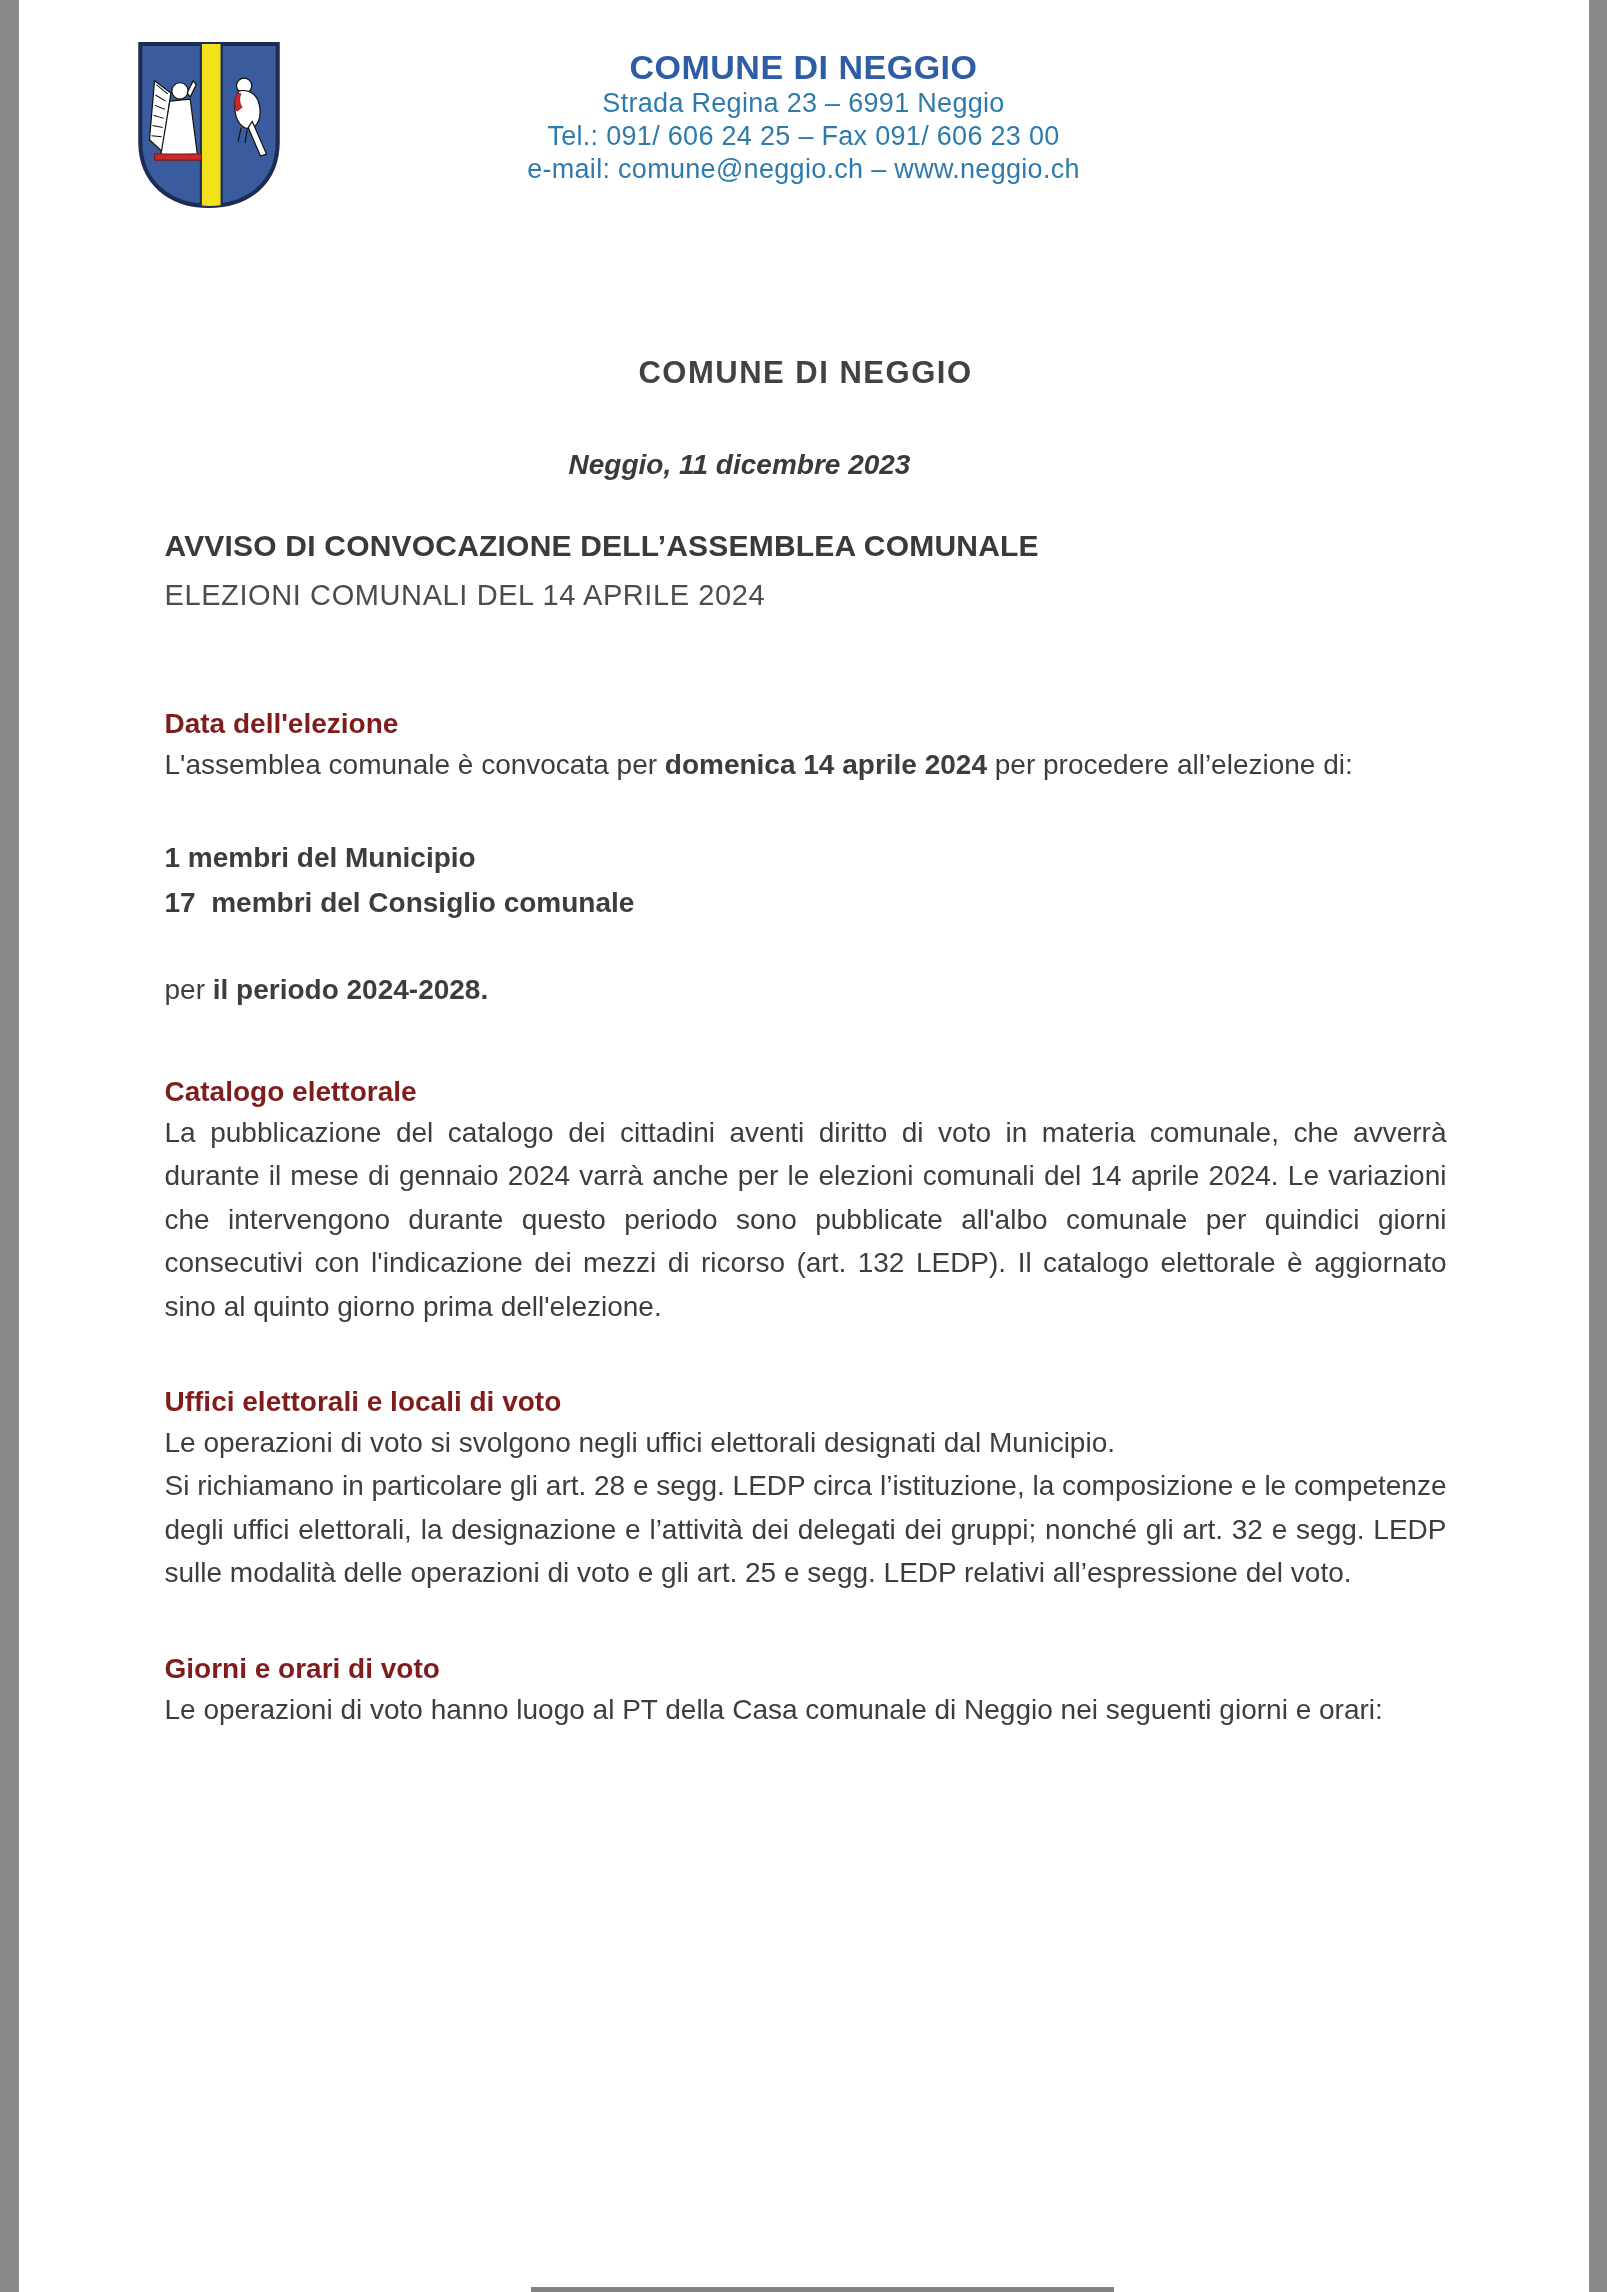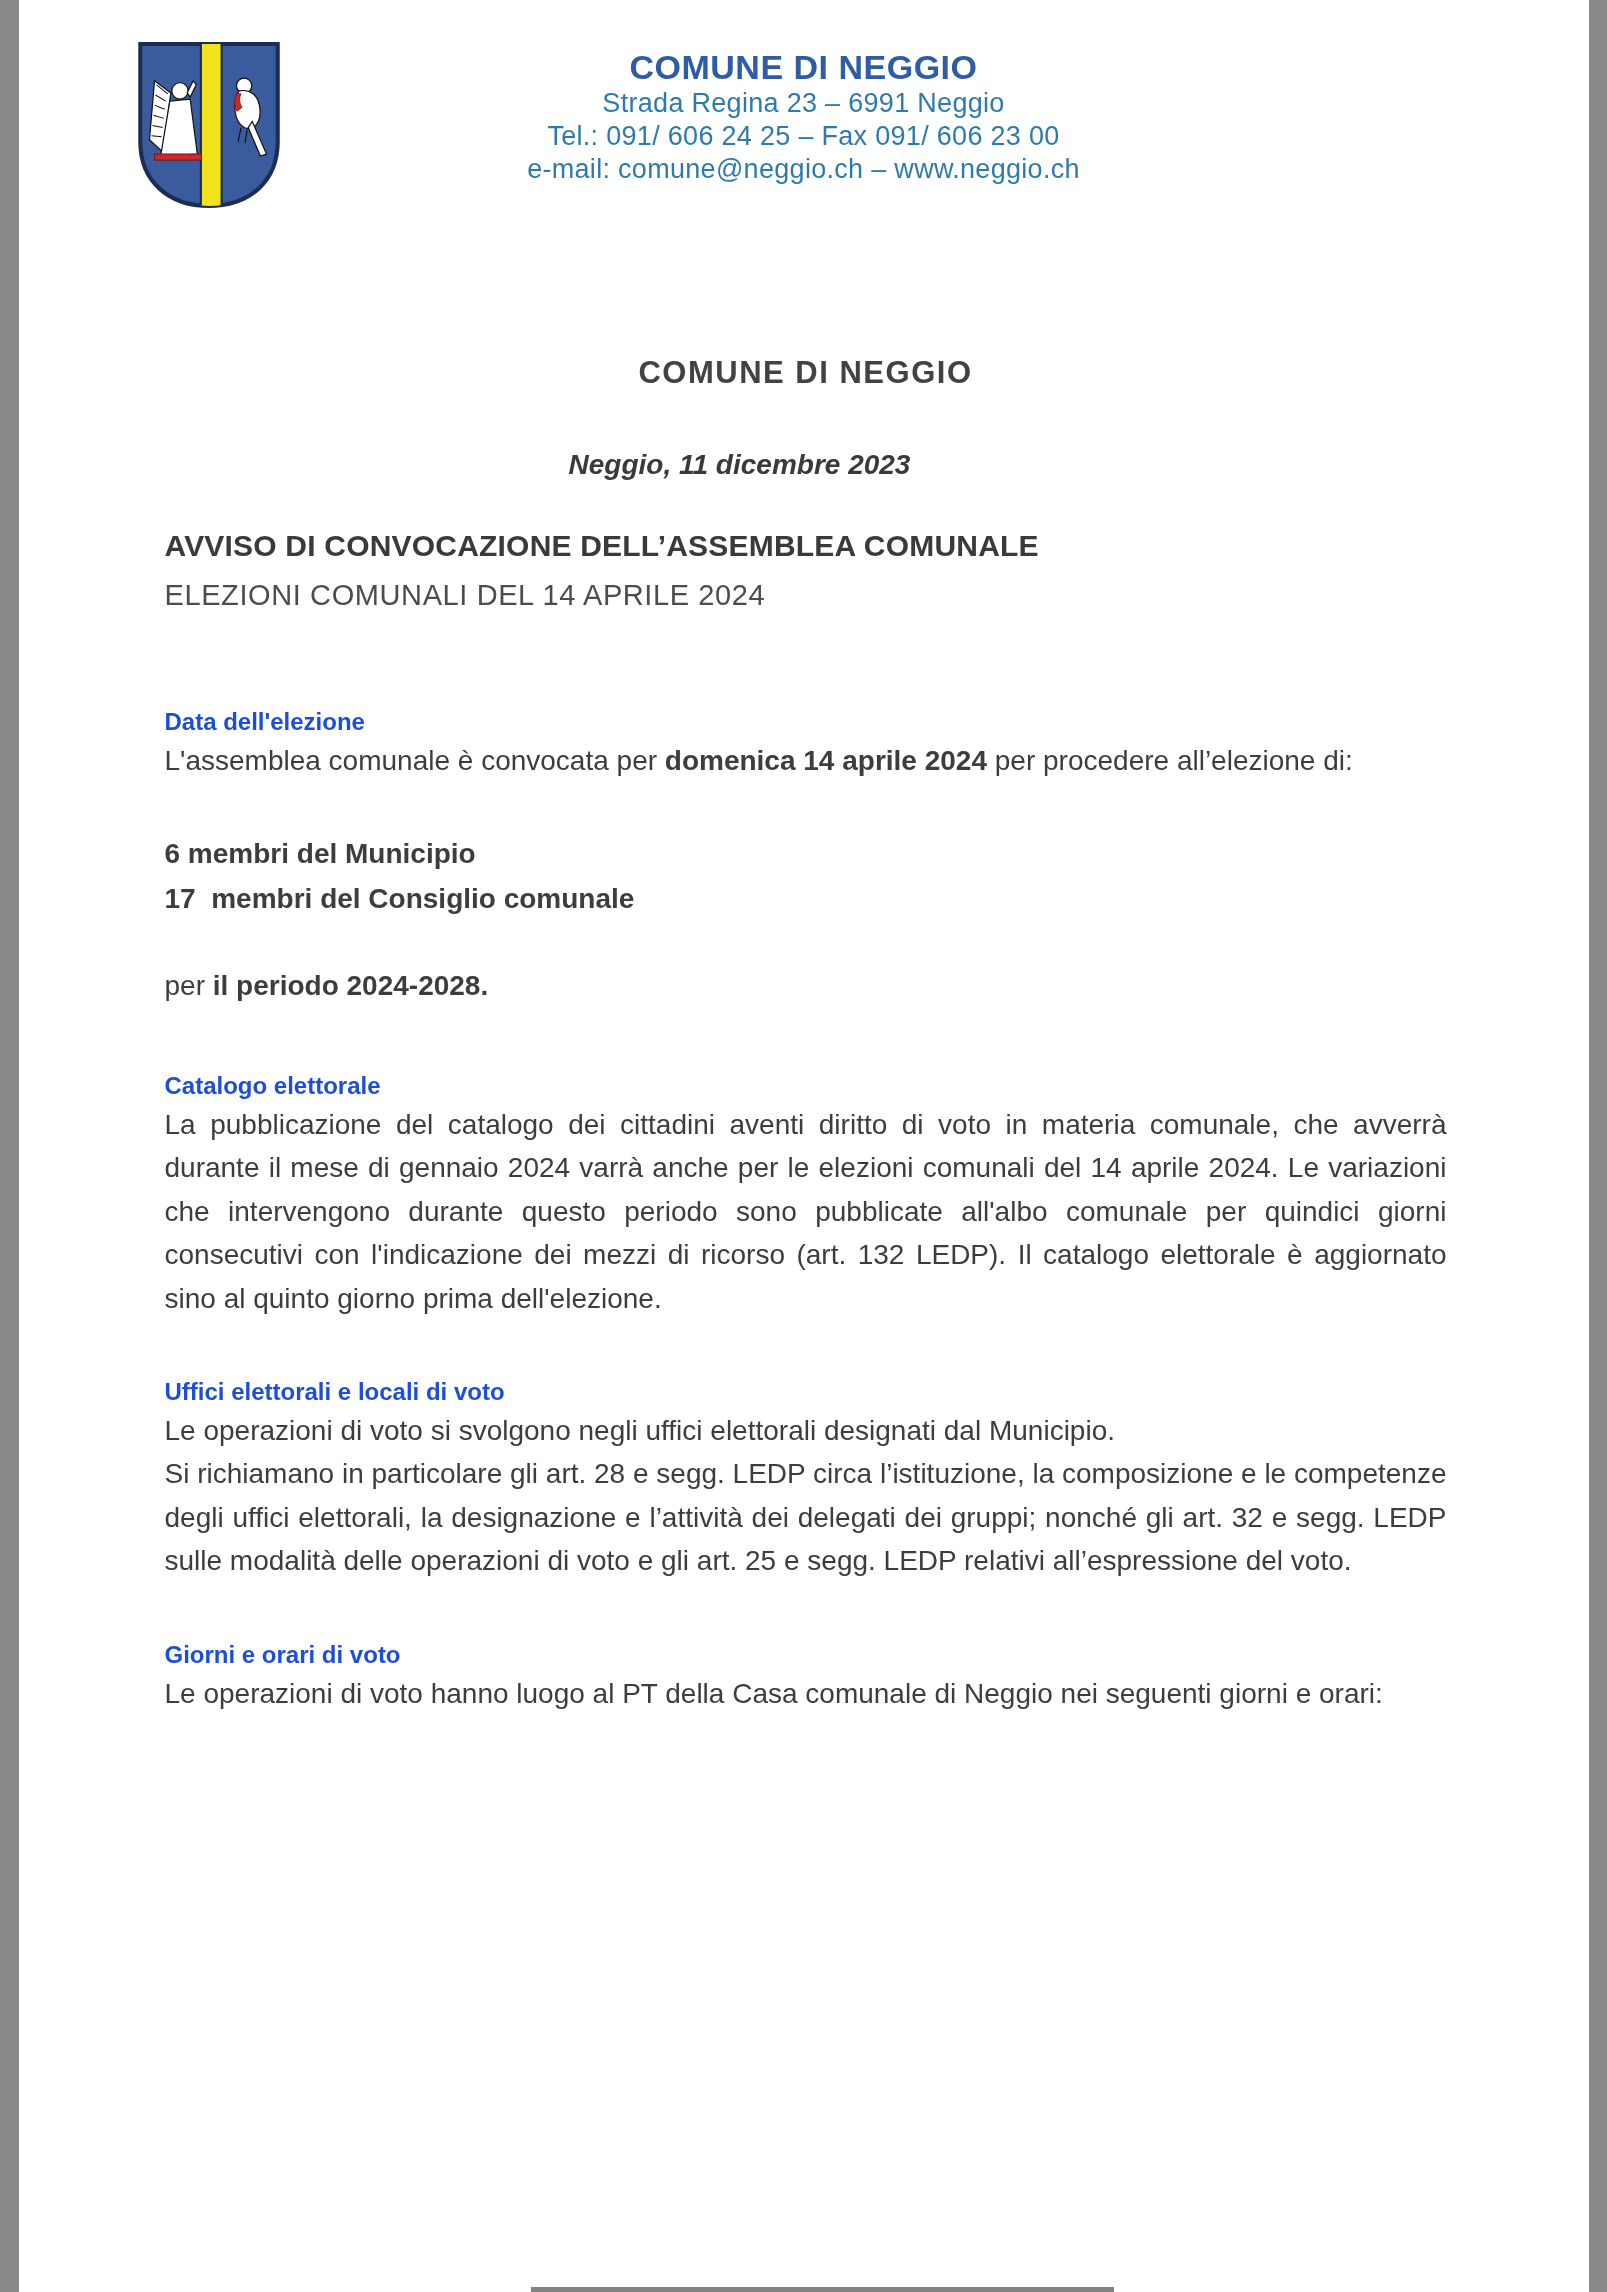--- a/index.html
+++ b/index.html
@@ -37,21 +37,21 @@
     font-size:28px; font-weight:bold; font-style:italic; color:#3a3a3a;
   }
   .main-heading {
     margin-top:48px; font-size:30px; font-weight:bold; color:#3a3a3a;
     letter-spacing:0.2px;
   }
   .sub-heading {
     margin-top:16px; font-size:29px; color:#4c4c4c; letter-spacing:0.6px;
   }
   .sec-heading {
-    font-size:24px; font-weight:bold; color:#1d4ed8; margin:0 0 3px 0;
+    font-size:28px; font-weight:bold; color:#7f1d1d; margin:0 0 3px 0;
   }
   .para {
     font-size:28px; line-height:1.55; margin:0; text-align:justify;
   }
   .para-left { text-align:left; }
   .bold { font-weight:bold; }
   .pre { white-space:pre-wrap; }
   .sec-data    { margin-top:96px; }
   .positions   { margin-top:50px; font-size:28px; line-height:1.6; font-weight:bold; }
   .period-line { margin-top:48px; font-size:28px; }
@@ -119,21 +119,21 @@
 
     <div class="main-heading">AVVISO DI CONVOCAZIONE DELL’ASSEMBLEA COMUNALE</div>
     <div class="sub-heading">ELEZIONI COMUNALI DEL 14 APRILE 2024</div>
 
     <div class="sec-data">
       <div class="sec-heading">Data dell'elezione</div>
       <p class="para"><span>L'assemblea comunale è convocata per </span><span class="bold">domenica 14 aprile 2024</span><span> per procedere all’elezione di:</span></p>
     </div>
 
     <div class="positions">
-      <div class="pre">6 membri del Municipio</div>
+      <div class="pre">1 membri del Municipio</div>
       <div class="pre">17  membri del Consiglio comunale</div>
     </div>
 
     <div class="period-line"><span>per </span><span class="bold">il periodo 2024-2028.</span></div>
 
     <div class="sec-catalog">
       <div class="sec-heading">Catalogo elettorale</div>
       <p class="para">La pubblicazione del catalogo dei cittadini aventi diritto di voto in materia comunale, che avverrà durante il mese di gennaio 2024 varrà anche per le elezioni comunali del 14 aprile 2024. Le variazioni che intervengono durante questo periodo sono pubblicate all'albo comunale per quindici giorni consecutivi con l'indicazione dei mezzi di ricorso (art. 132 LEDP). Il catalogo elettorale è aggiornato sino al quinto giorno prima dell'elezione.</p>
     </div>
 

